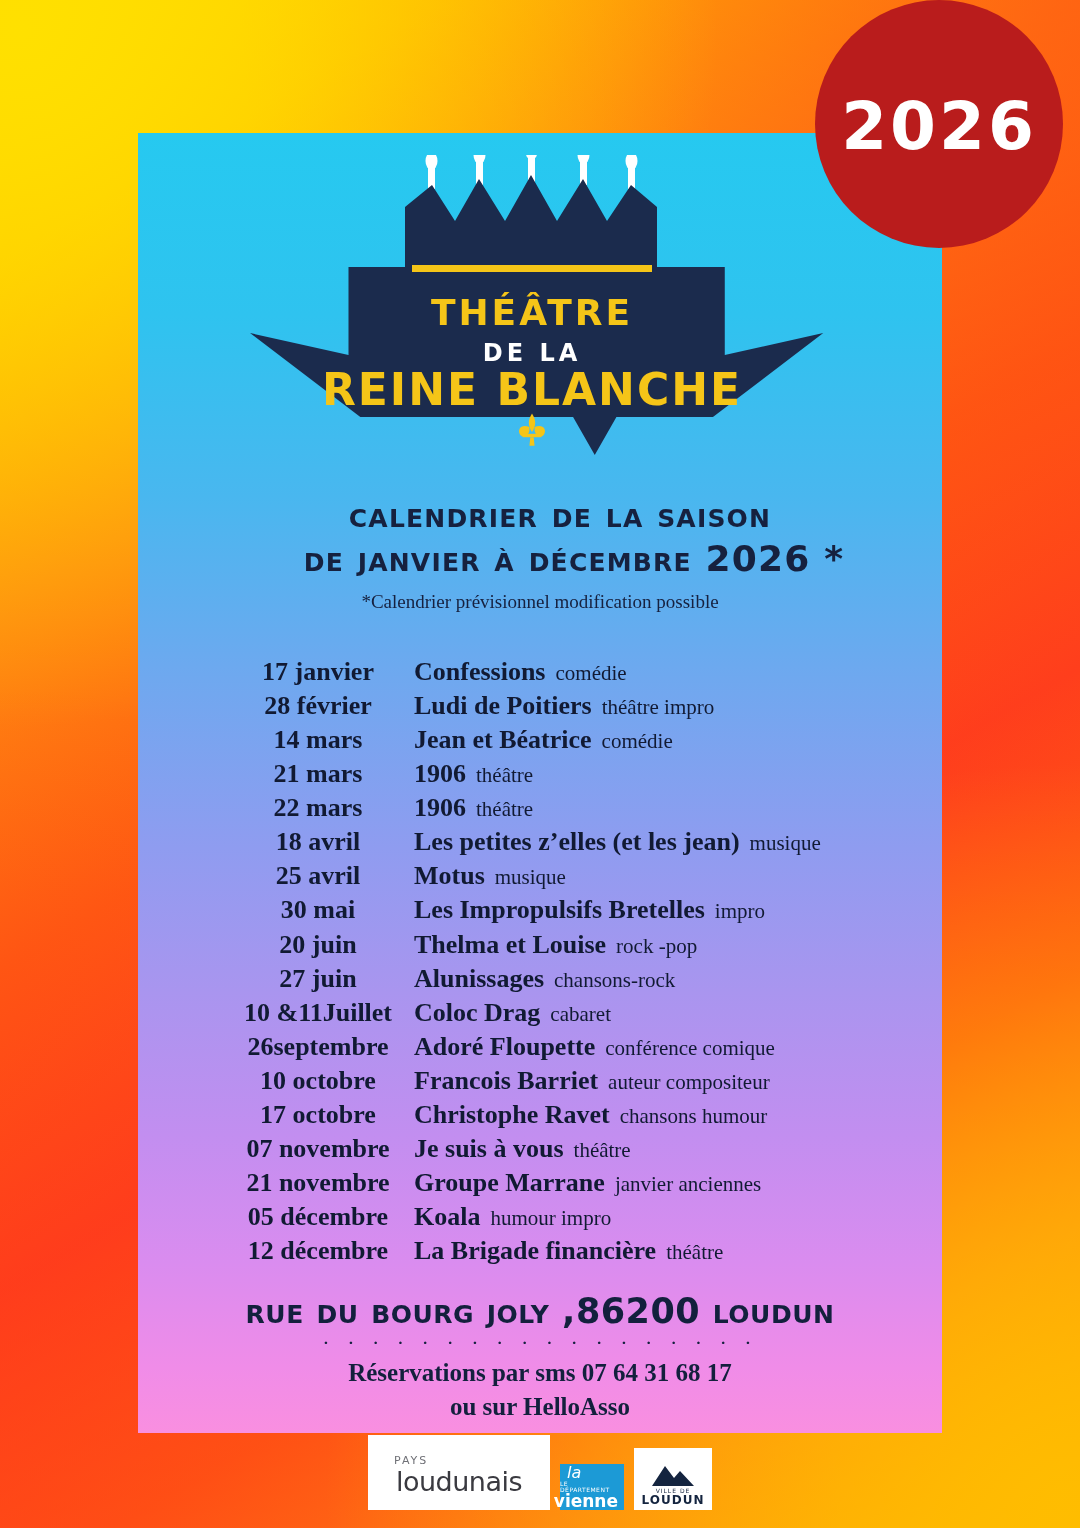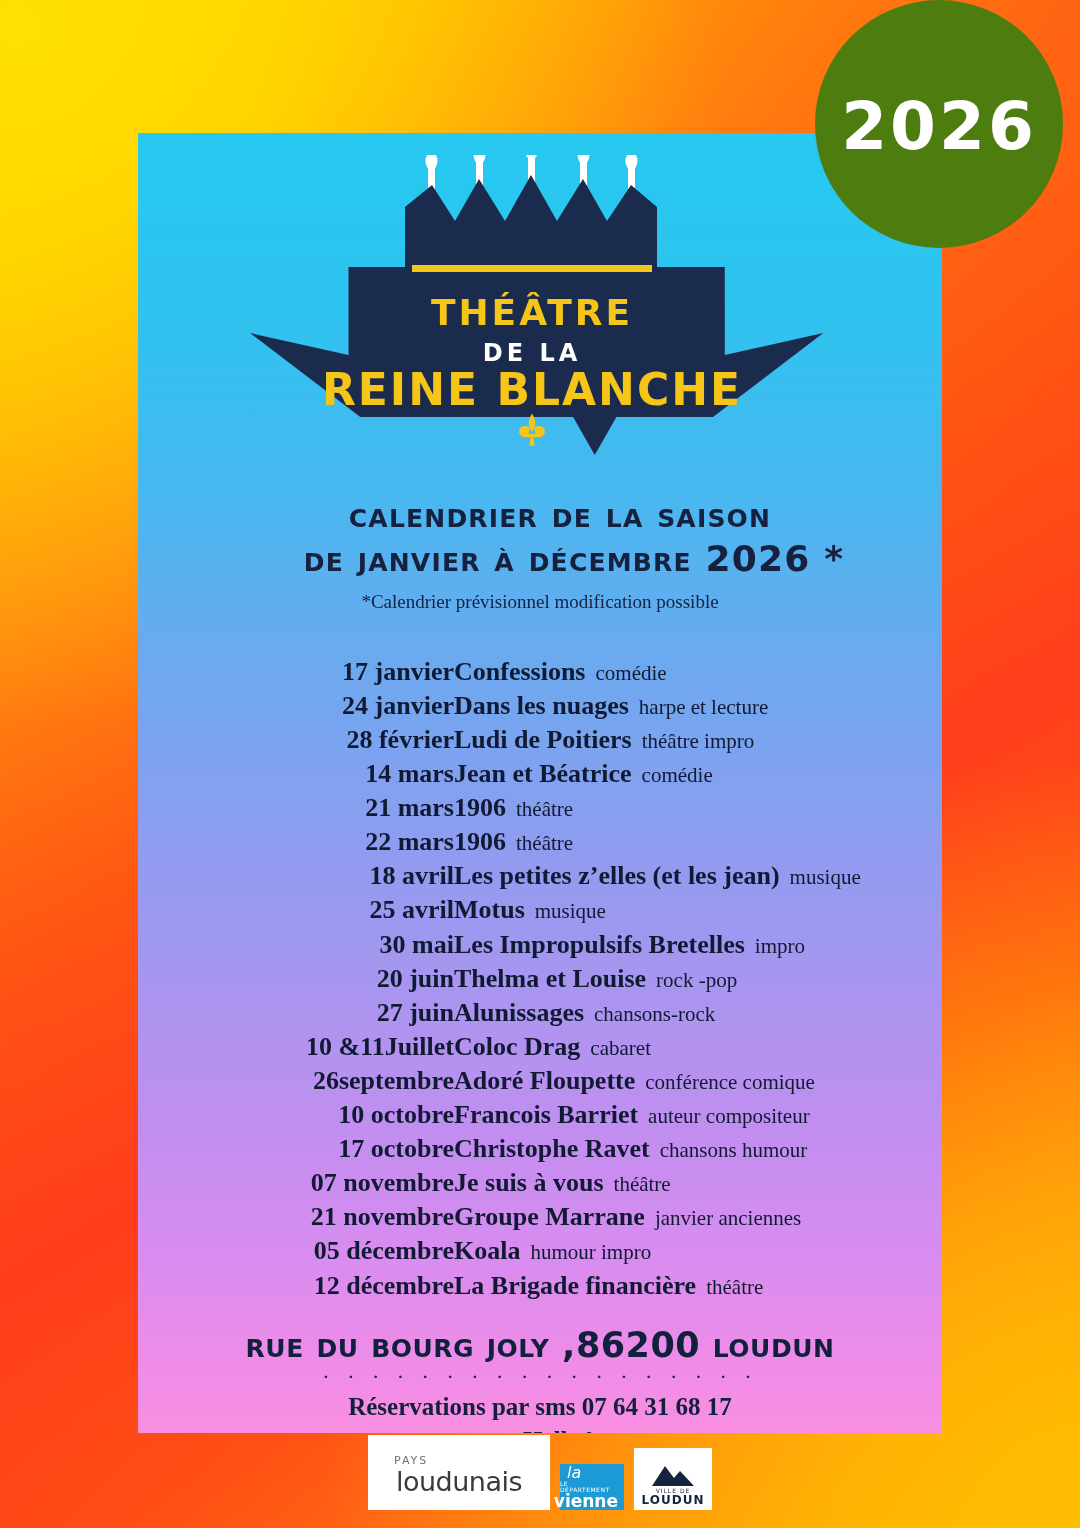--- a/index.html
+++ b/index.html
@@ -35,21 +35,21 @@
   }
 
   
   .year-badge {
     position: absolute;
     left: 815px;
     top: 0px;
     width: 248px;
     height: 248px;
     border-radius: 50%;
-    background: #4d7c0f;
+    background: #b91c1c;
     display: flex;
     align-items: center;
     justify-content: center;
     z-index: 5;
   }
   .year-badge .year-text {
     color: #ffffff;
     font-family: "DejaVu Sans", sans-serif;
     font-weight: 700;
     font-size: 66px;
@@ -124,27 +124,26 @@
   }
   .row {
     display: flex;
     align-items: baseline;
     height: 34.1px;
     padding-left: 84px;
   }
   .date {
     width: 192px;
     flex: 0 0 192px;
-    text-align: right;
+    text-align: center;
     font-family: "Liberation Serif", serif;
     font-weight: 700;
     font-size: 26px;
     color: #111a33;
     white-space: nowrap;
-    margin-left: 40px;
   }
   .title {
     font-family: "Liberation Serif", serif;
     font-weight: 700;
     font-size: 26px;
     color: #111a33;
     white-space: nowrap;
   }
   .genre {
     font-family: "Liberation Serif", serif;
@@ -332,25 +331,20 @@
     <div class="heading-note">*Calendrier prévisionnel modification possible</div>
   </div>
 
   <div class="schedule">
     <div class="row">
       <span class="date">17 janvier</span>
       <span class="title">Confessions</span>
       <span class="genre">comédie</span>
     </div>
     <div class="row">
-      <span class="date">24 janvier</span>
-      <span class="title">Dans les nuages</span>
-      <span class="genre">harpe et lecture</span>
-    </div>
-    <div class="row">
       <span class="date">28 février</span>
       <span class="title">Ludi de Poitiers</span>
       <span class="genre">théâtre impro</span>
     </div>
     <div class="row">
       <span class="date">14 mars</span>
       <span class="title">Jean et Béatrice</span>
       <span class="genre">comédie</span>
     </div>
     <div class="row">

